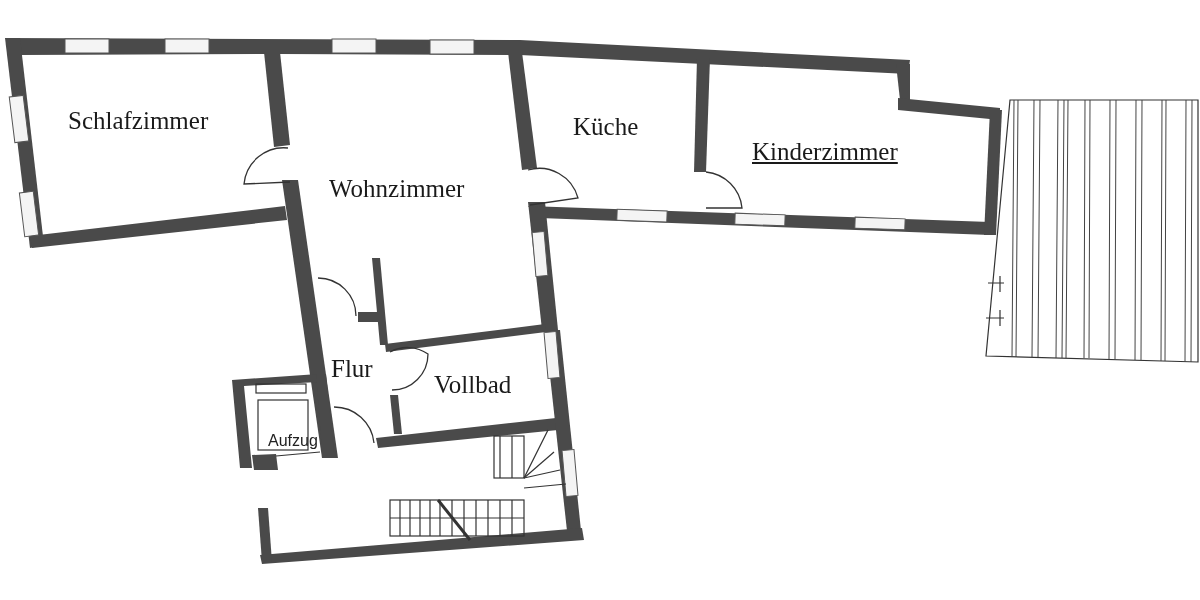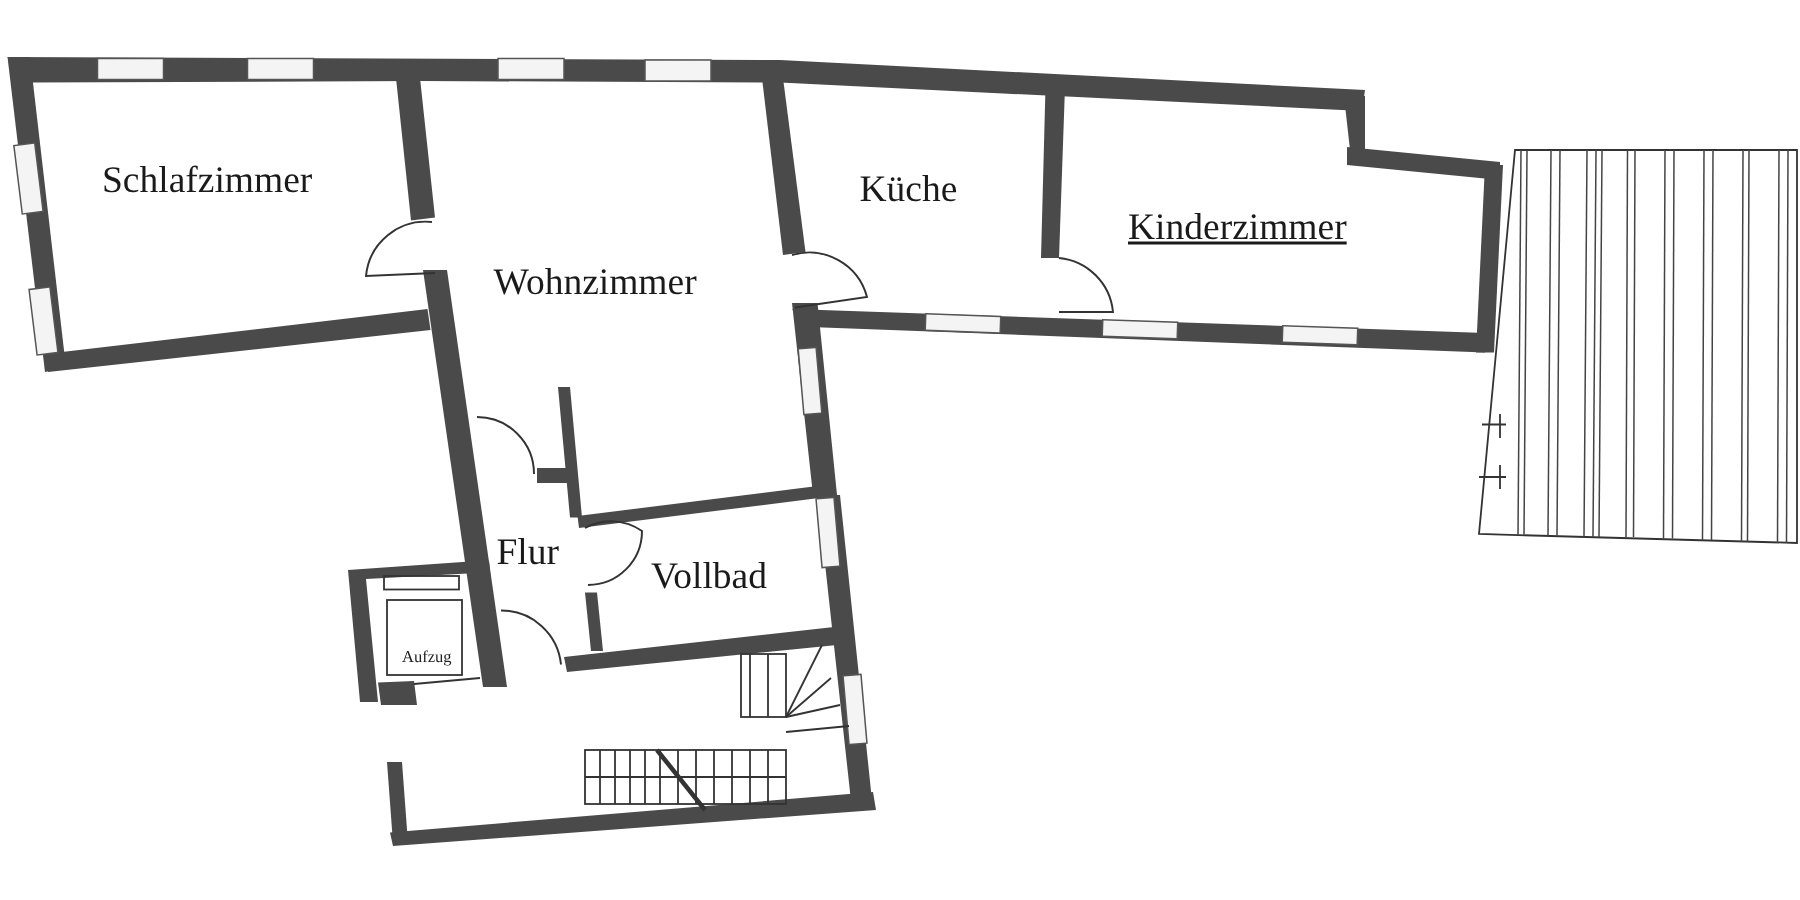--- a/index.html
+++ b/index.html
@@ -8,22 +8,22 @@
     .room-label {
       position: absolute;
       font-family: "Liberation Serif", "DejaVu Serif", serif;
       font-size: 25px;
       color: #1a1a1a;
       white-space: nowrap;
       line-height: 1;
     }
     .small-label {
       position: absolute;
-      font-family: Liberation Serif, serif;
-      font-size: 11px;
+      font-family: Liberation Sans, sans-serif;
+      font-size: 16px;
       color: #222;
       white-space: nowrap;
       line-height: 1;
     }
   </style>
 </head>
 <body>
 
 <svg id="plan" viewBox="0 0 1200 600" xmlns="http://www.w3.org/2000/svg">
   <g fill="#4a4a4a" stroke="none">

